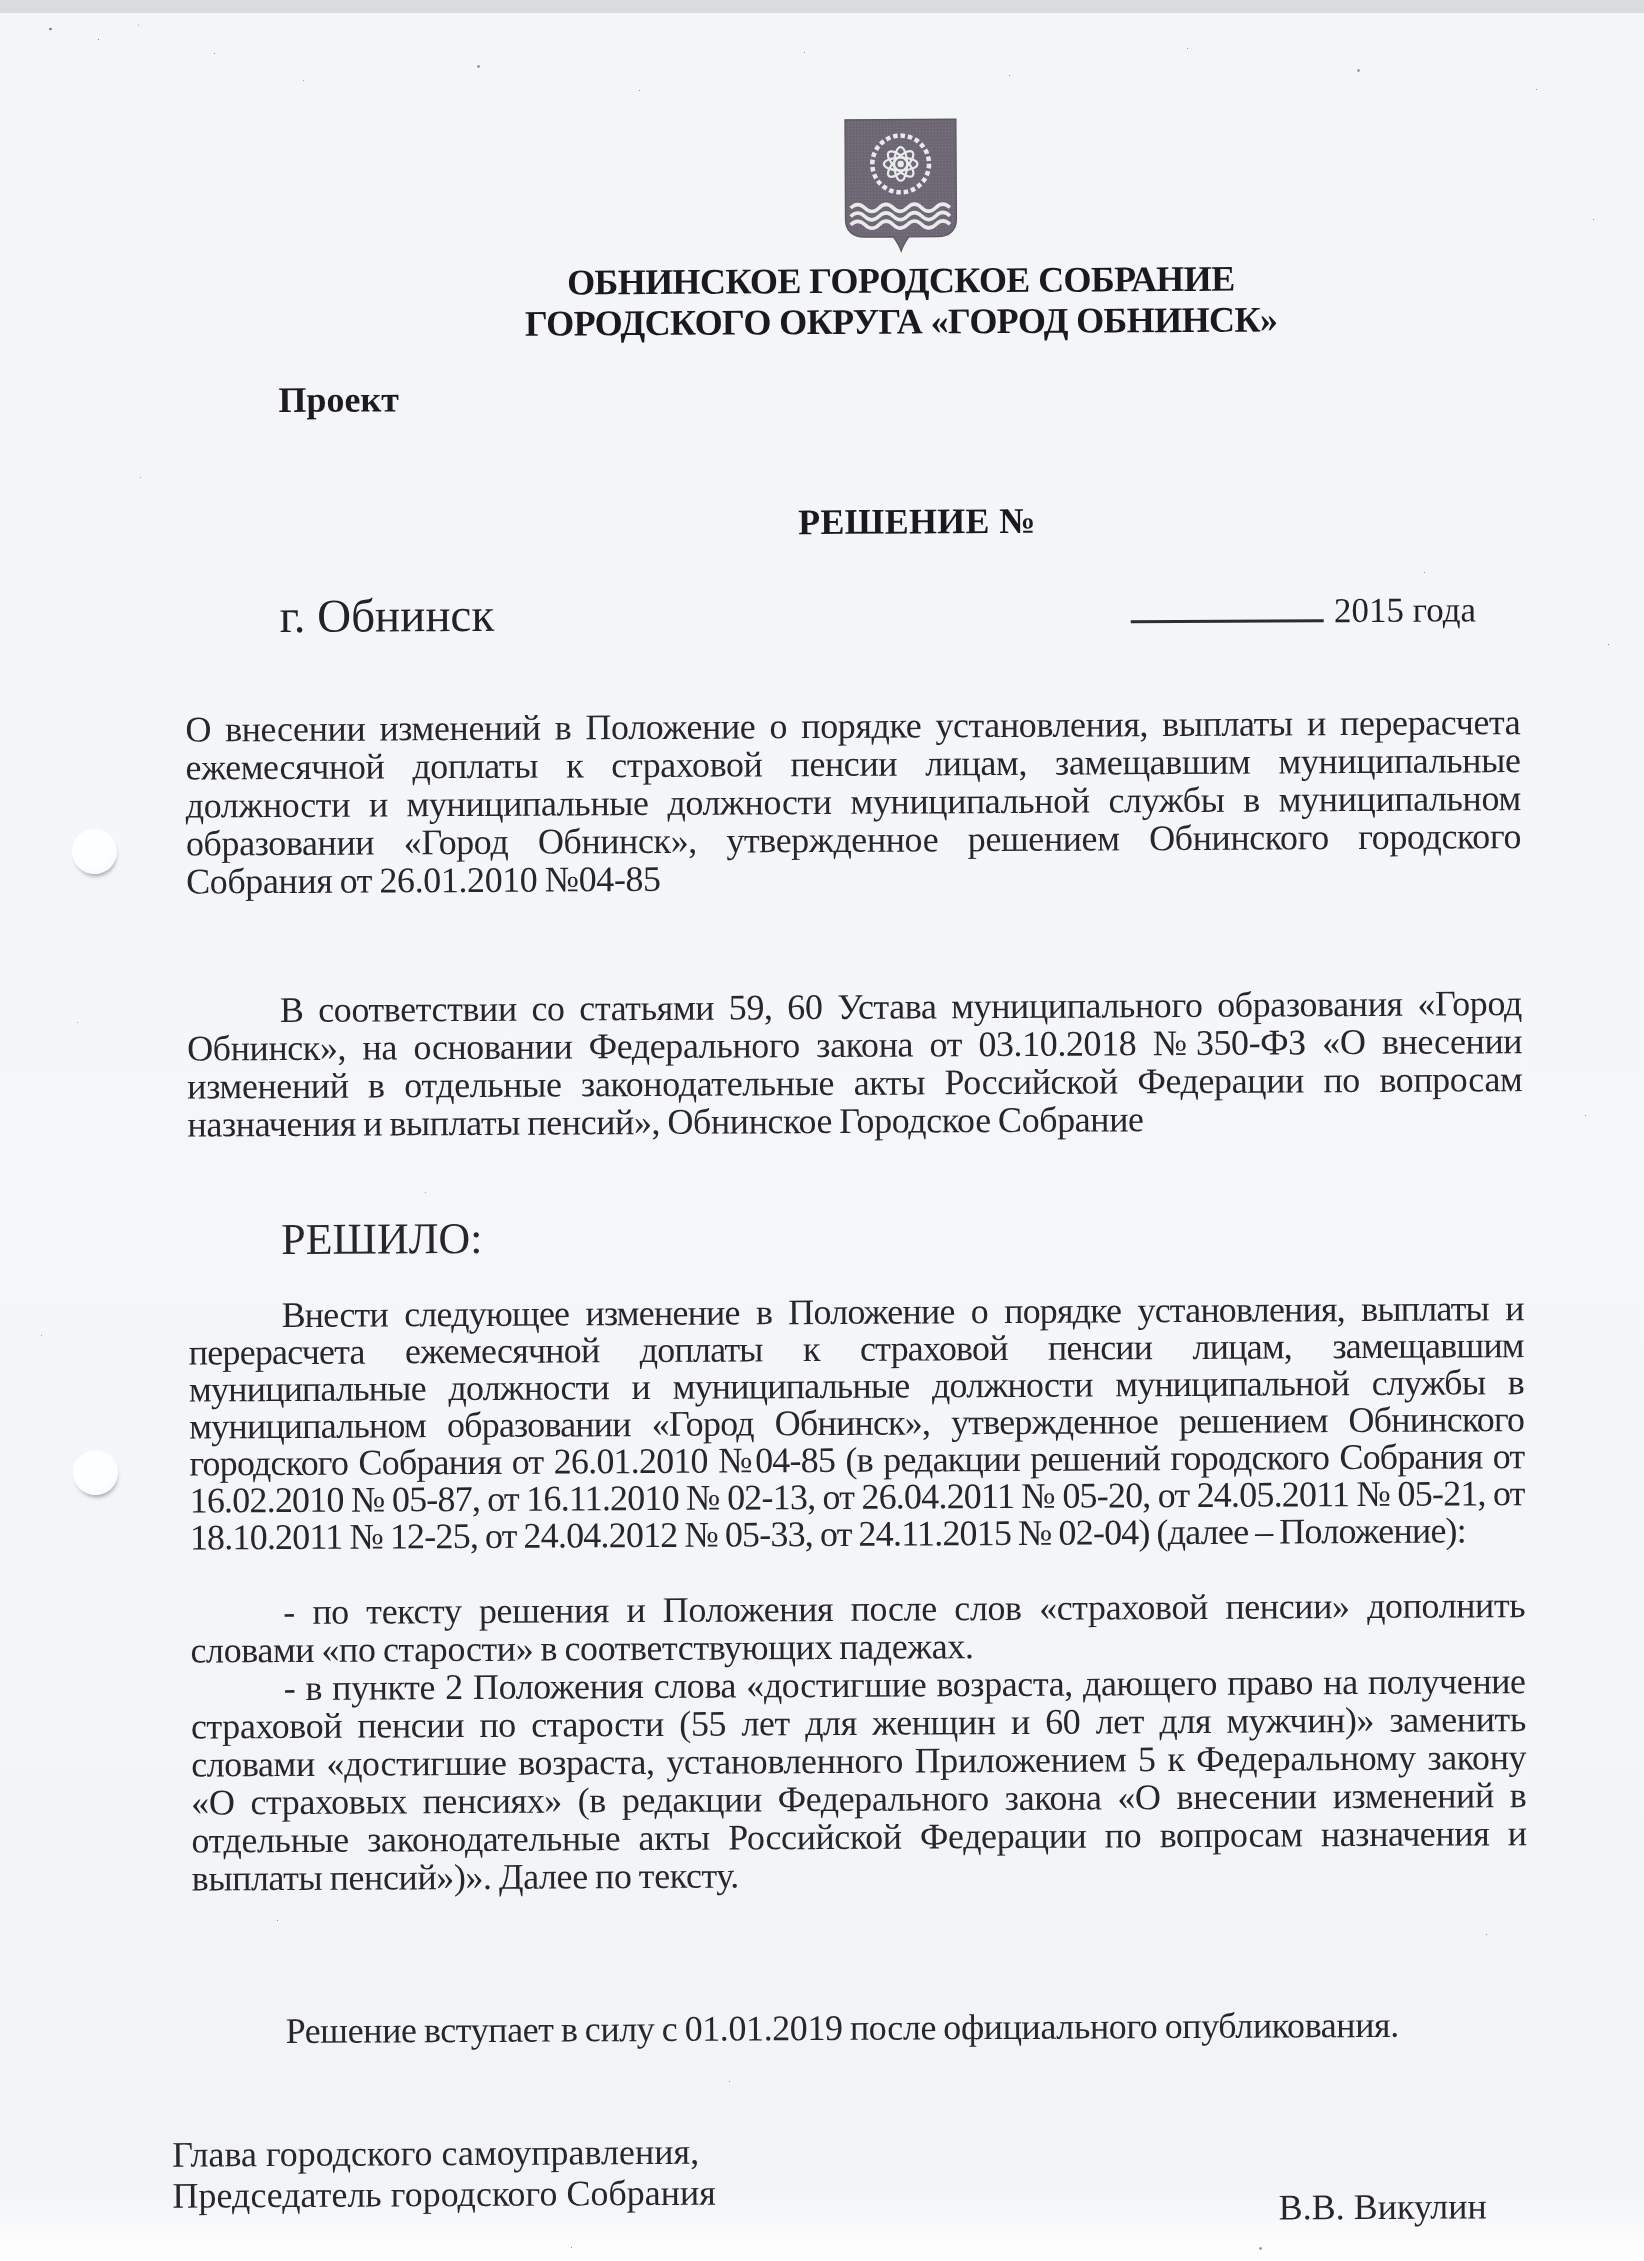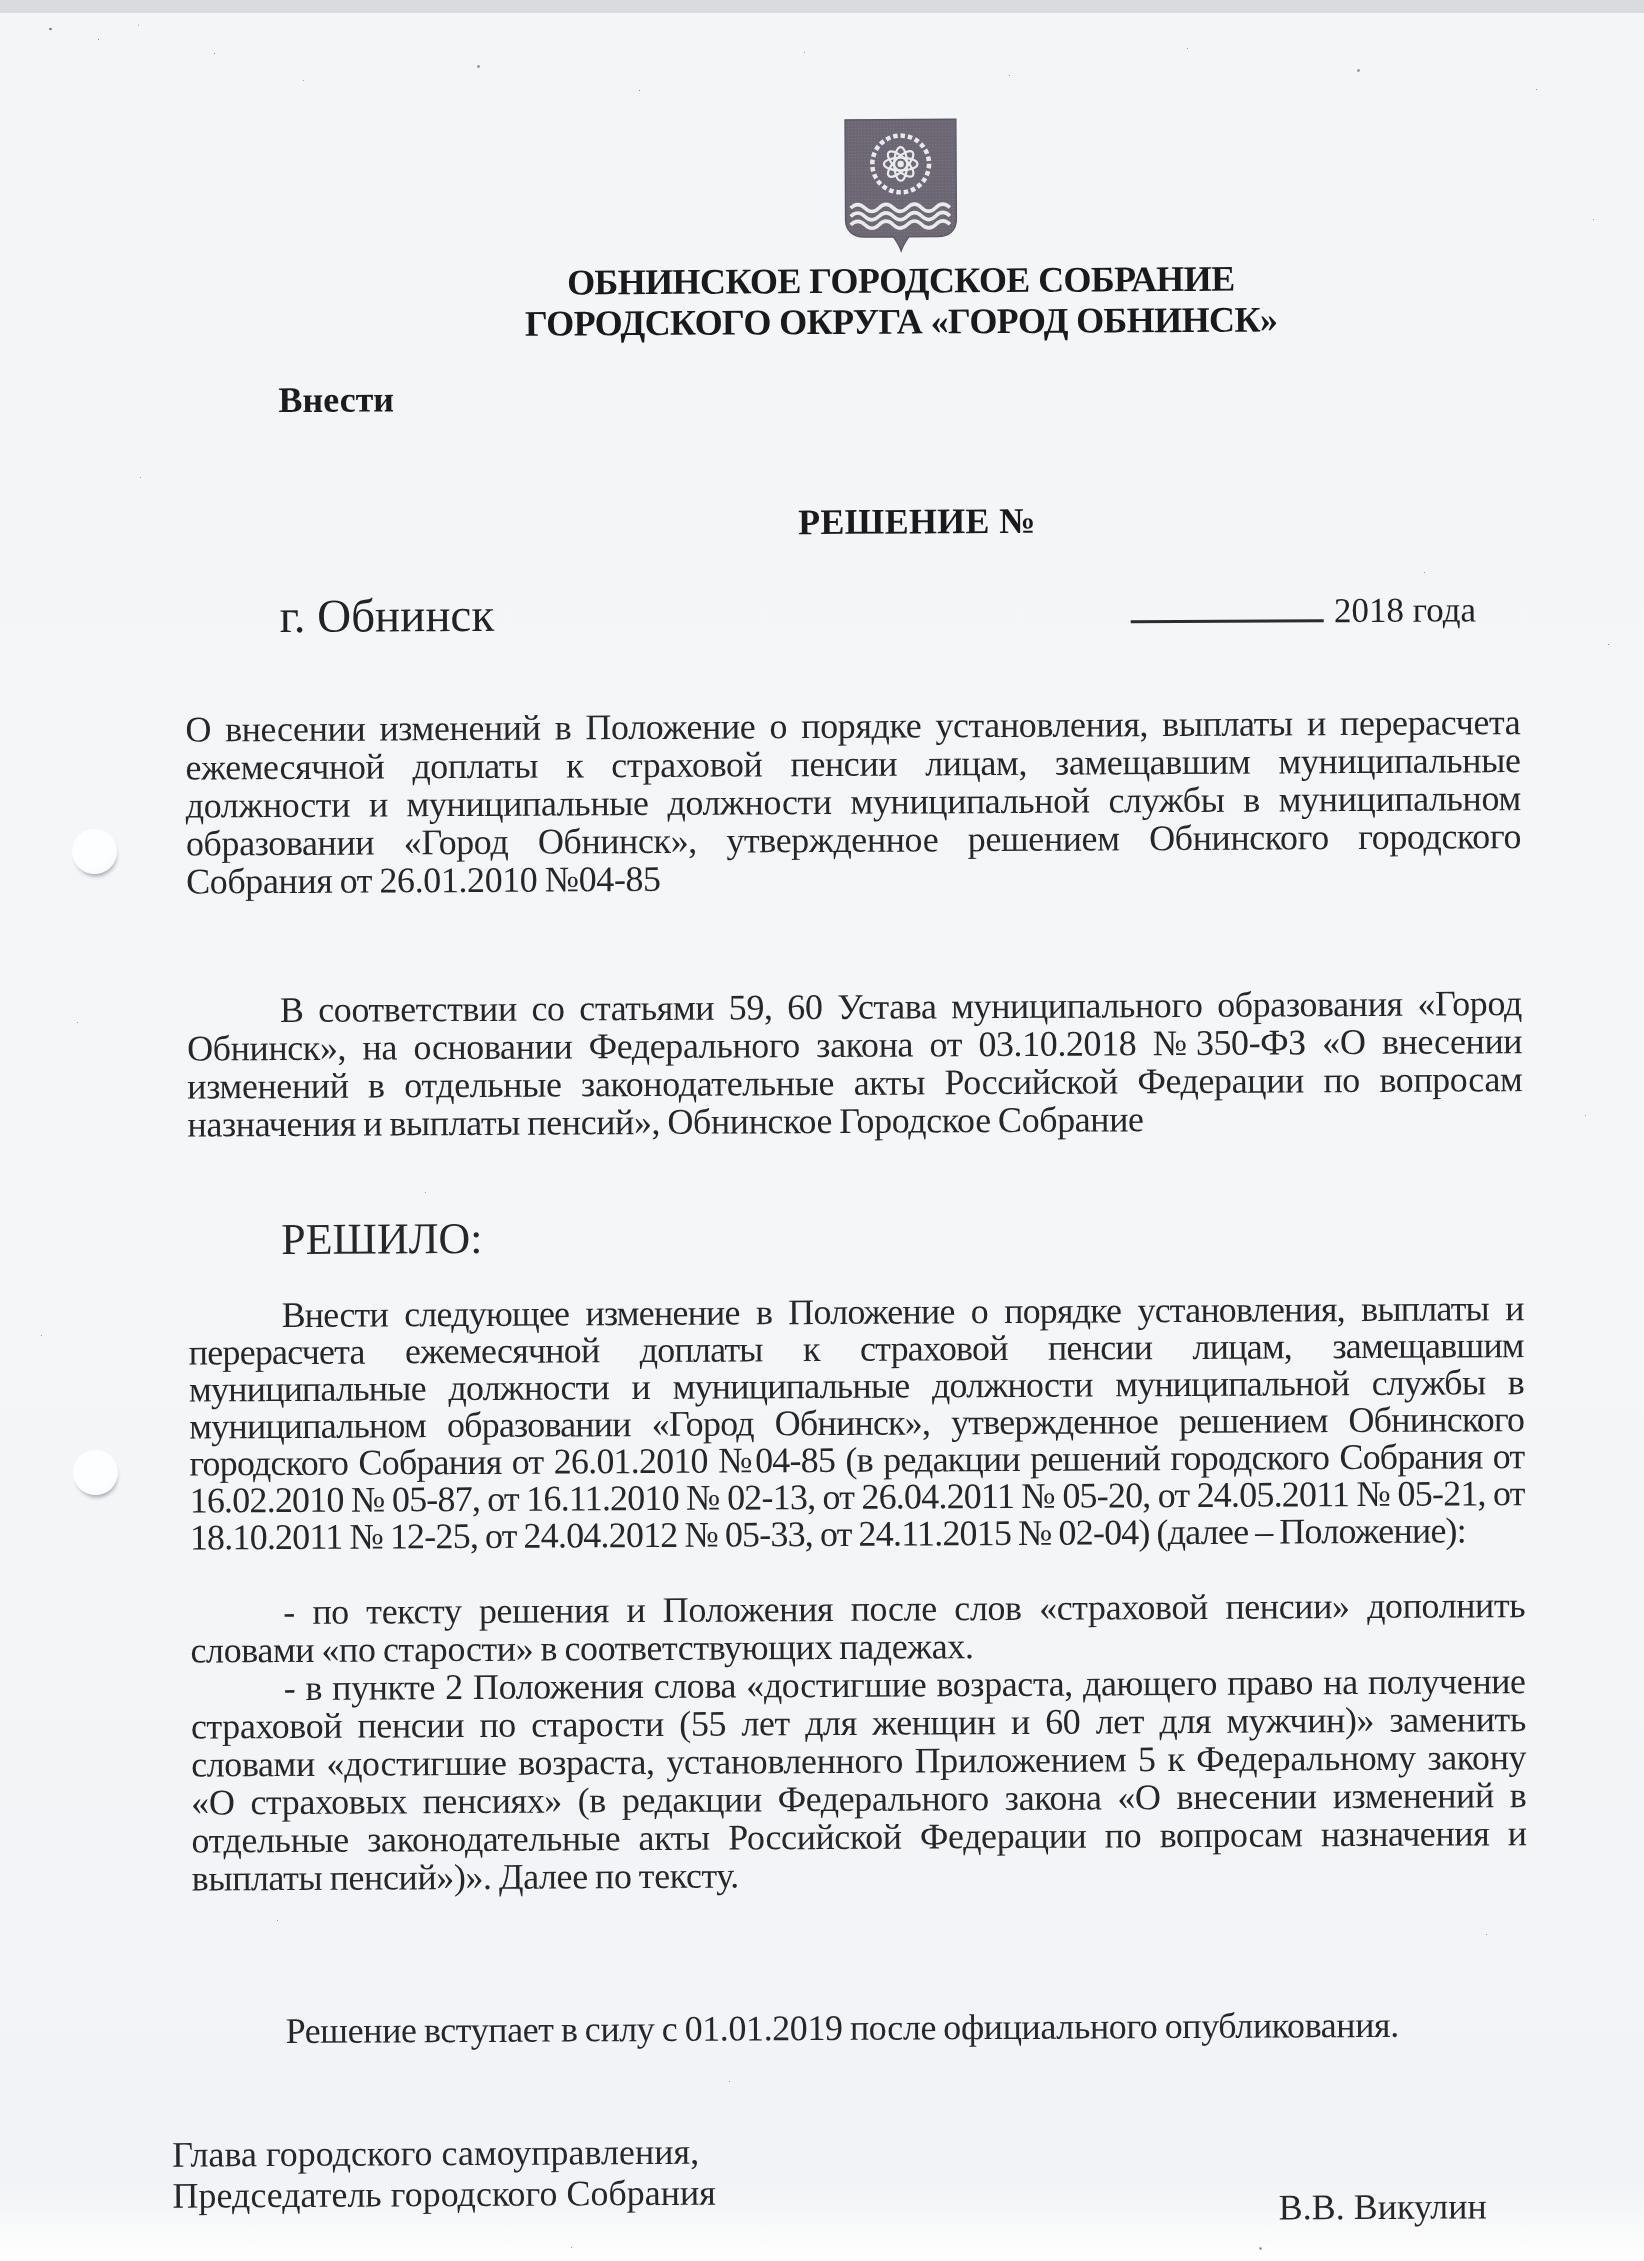--- a/index.html
+++ b/index.html
@@ -102,26 +102,26 @@
       <g stroke="#e9eaec" stroke-width="5.5" fill="none">
         <path d="M14,140 q11,-11 22,0 t22,0 t22,0 t22,0 t22,0 t22,0 t22,0"></path>
         <path d="M14,153 q11,-11 22,0 t22,0 t22,0 t22,0 t22,0 t22,0 t22,0"></path>
         <path d="M14,166 q11,-11 22,0 t22,0 t22,0 t22,0 t22,0 t22,0 t22,0"></path>
       </g>
     </svg>
 
     <div class="org org1">ОБНИНСКОЕ ГОРОДСКОЕ СОБРАНИЕ</div>
     <div class="org org2">ГОРОДСКОГО ОКРУГА «ГОРОД ОБНИНСК»</div>
 
-    <div class="draft">Внести</div>
+    <div class="draft">Проект</div>
     <div class="doc-title">РЕШЕНИЕ №</div>
 
     <div class="place">г. Обнинск</div>
     <div class="date-row">
-      <span class="blank-line"></span><span class="date-text">2018 года</span>
+      <span class="blank-line"></span><span class="date-text">2015 года</span>
     </div>
 
     <p class="para subject">О внесении изменений в Положение о порядке установления, выплаты и перерасчета ежемесячной доплаты к страховой пенсии лицам, замещавшим муниципальные должности и муниципальные должности муниципальной службы в муниципальном образовании «Город Обнинск», утвержденное решением Обнинского городского Собрания от 26.01.2010 №04-85</p>
 
     <p class="para indent preamble">В соответствии со статьями 59, 60 Устава муниципального образования «Город Обнинск», на основании Федерального закона от 03.10.2018 №350-ФЗ «О внесении изменений в отдельные законодательные акты Российской Федерации по вопросам назначения и выплаты пенсий», Обнинское Городское Собрание</p>
 
     <div class="resolved">РЕШИЛО:</div>
 
     <p class="para indent resolution">Внести следующее изменение в Положение о порядке установления, выплаты и перерасчета ежемесячной доплаты к страховой пенсии лицам, замещавшим муниципальные должности и муниципальные должности муниципальной службы в муниципальном образовании «Город Обнинск», утвержденное решением Обнинского городского Собрания от 26.01.2010 №04-85 (в редакции решений городского Собрания от 16.02.2010 № 05-87, от 16.11.2010 № 02-13, от 26.04.2011 № 05-20, от 24.05.2011 № 05-21, от 18.10.2011 № 12-25, от 24.04.2012 № 05-33, от 24.11.2015 № 02-04) (далее – Положение):</p>
 

